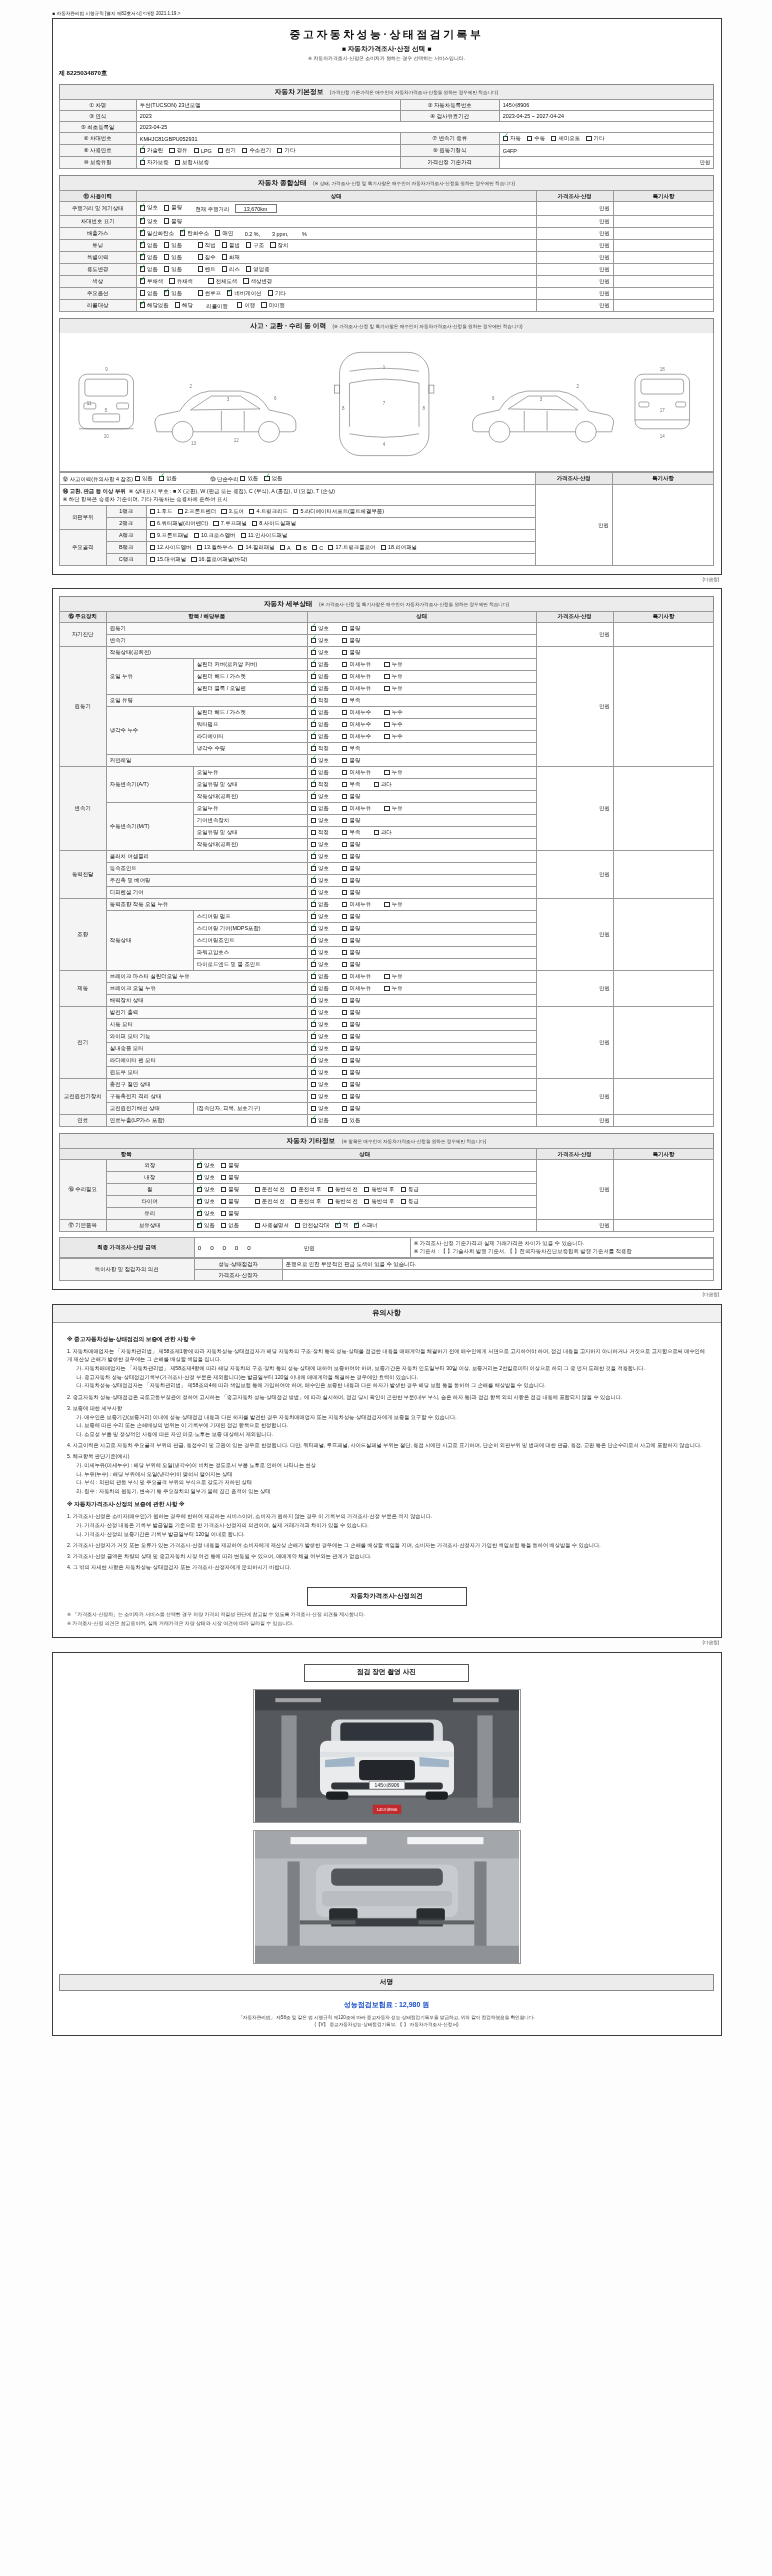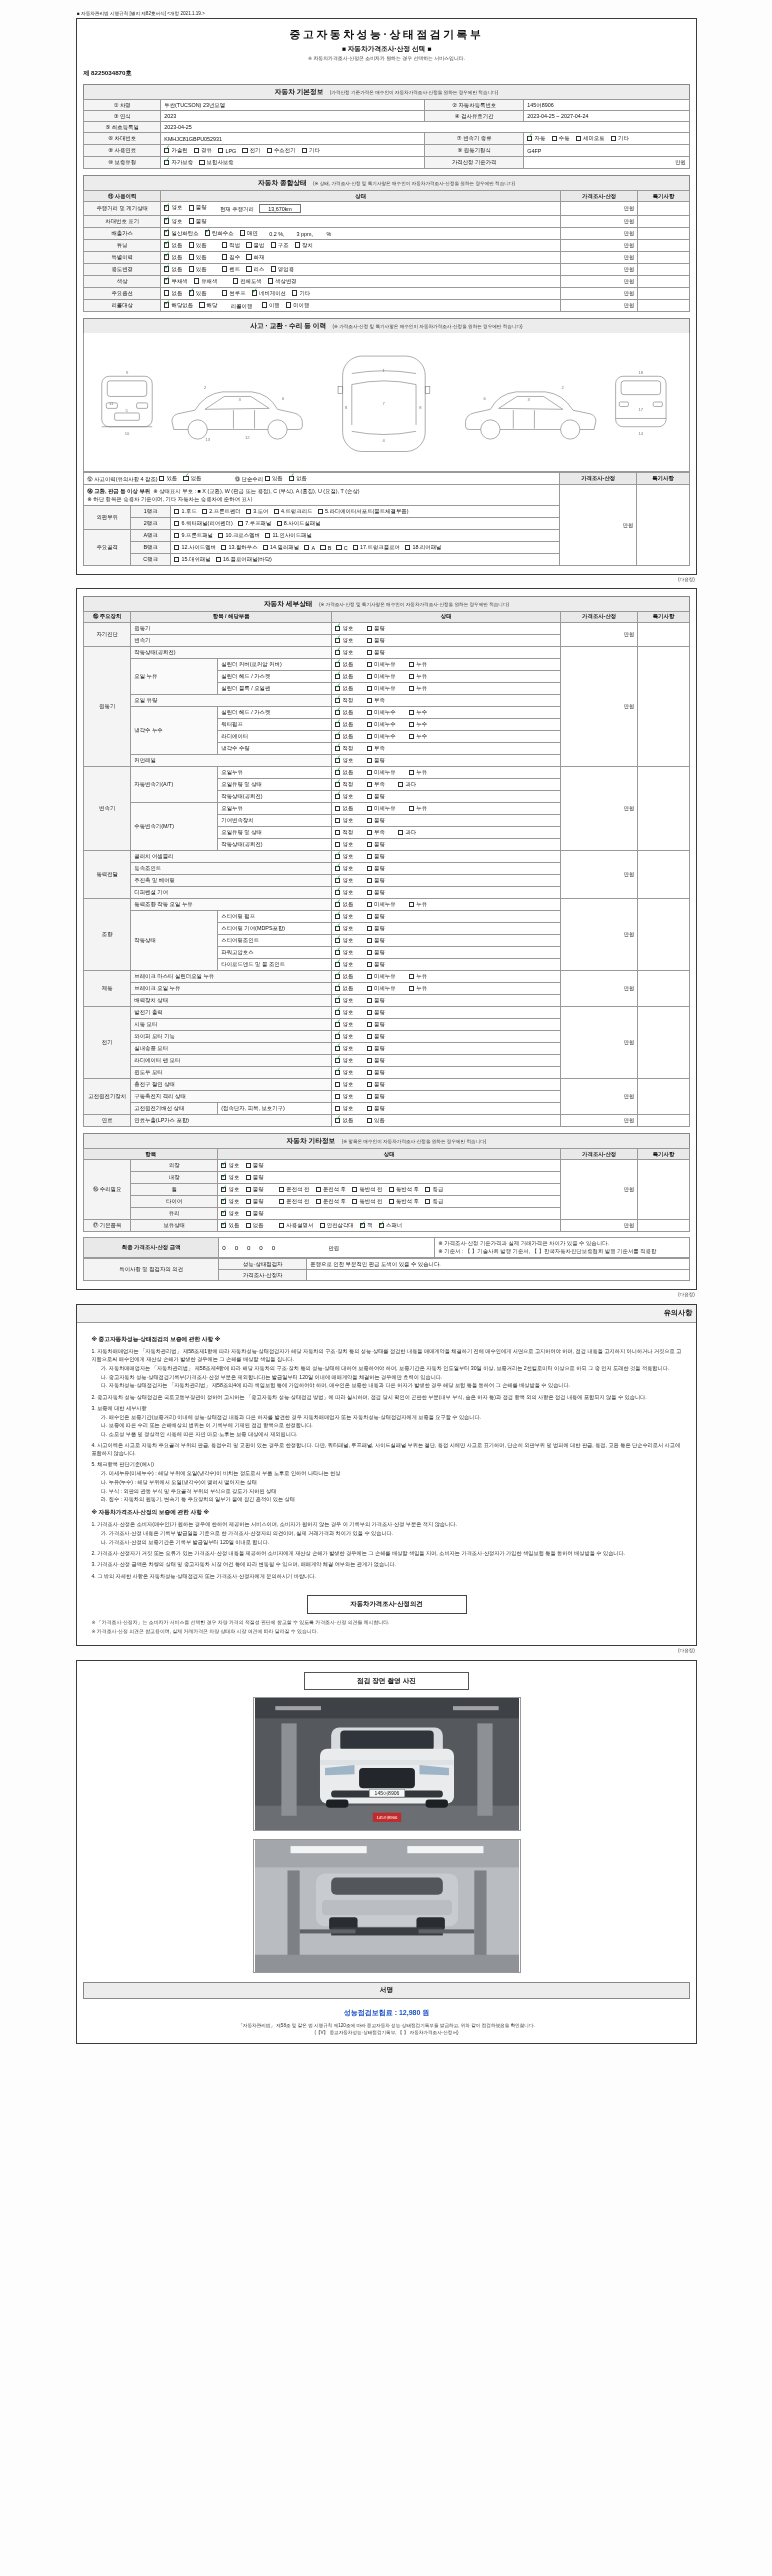--- a/index.html
+++ b/index.html
@@ -1,17 +1,17 @@
 <!DOCTYPE html>
 <html style="font-size:8.2px"><head>
 <meta charset="utf-8">
 <style>
 *{box-sizing:border-box;margin:0;padding:0}
 body{width:773px;min-height:2576px;background:#fdfdfd;font-family:"Liberation Sans","DejaVu Sans",sans-serif;color:#111;padding:3.1px 0 20.6px}
-.doc{width:621px;margin:8px auto}
+.doc{width:670px;margin:8px auto}
 .formref{font-size:4.6px;color:#222;margin:1px 0 1.5px 1px}
 .page{border:0.8px solid #3c3c3c;background:#fff;padding:5.2px 6.2px 8.2px;margin-bottom:2.1px}
 .page.p3{padding:0}
 .nextpage{text-align:right;font-size:4.6px;color:#444;margin:1px 2.1px 6.2px 0}
 .title{text-align:center;font-size:10.8px;font-weight:bold;letter-spacing:2.6px;margin-top:4.1px}
 .subtitle{text-align:center;font-size:6.7px;font-weight:bold;margin-top:3.1px}
 .subnote{text-align:center;font-size:4.9px;color:#333;margin-top:1.5px}
 .docno{font-size:6.2px;font-weight:bold;margin:7.2px 0 2.6px}
 .sechead{border:0.5px solid #888;border-bottom:none;background:#ececec;text-align:center;padding:2.1px 3.1px;margin-top:6.2px}
 .sechead b{font-size:6.7px}
@@ -33,21 +33,21 @@
 .odo{display:inline-block;border:0.5px solid #777;padding:0.5px 8.2px;margin-left:5.2px;font-size:5.4px}
 .midlbl{margin-left:7.2px;font-size:5.4px}
 .pre{white-space:pre;font-size:5.4px;margin-left:5.2px}
 .subgrp{margin-left:9.3px}
 .sep{display:inline-block;width:24px}
 .legend{font-size:4.9px;line-height:1.55;color:#222}
 .diagwrap{border:0.5px solid #9a9a9a;border-top:none;padding:3.1px 4.1px;background:#fff}
 .finalval{display:inline-block;min-width:103px;letter-spacing:3.6px;font-size:6.2px}
 .finalunit{font-size:5.4px;margin-left:3.1px}
 .finalnote{font-size:4.4px;color:#333;line-height:1.45}
-.notes-title{text-align:right;font-weight:bold;font-size:7.2px;padding:3.6px;border-bottom:0.5px solid #999;background:#f1f1f1}
+.notes-title{text-align:center;font-weight:bold;font-size:7.2px;padding:3.6px;border-bottom:0.5px solid #999;background:#f1f1f1}
 .notes-body{padding:7.2px 14.4px 3.1px}
 .nh{font-weight:bold;font-size:5.7px;margin:6.2px 0 2.1px}
 .nl1{font-size:5.2px;color:#222;line-height:1.55;margin:3.1px 0 1px}
 .nl2{font-size:5.2px;color:#222;line-height:1.55;margin:0.5px 0 0.5px 9.3px}
 .opbox{width:160px;margin:11.3px auto 5.2px;border:0.7px solid #444;text-align:center;font-weight:bold;font-size:6.4px;padding:4.1px;background:#fff}
 .opnotes{padding:0 14.4px 9.3px}
 .opl{font-size:4.9px;color:#333;line-height:1.7}
 .photo-head{width:165px;margin:6.2px auto 3.1px;border:0.7px solid #555;text-align:center;font-weight:bold;font-size:6.7px;padding:3.6px}
 svg.photo{display:block;margin:7.2px auto;border:0.5px solid #999}
 .signbar{margin-top:9.3px;border:0.5px solid #888;background:#ececec;text-align:center;font-weight:bold;font-size:6.7px;padding:3.1px}

